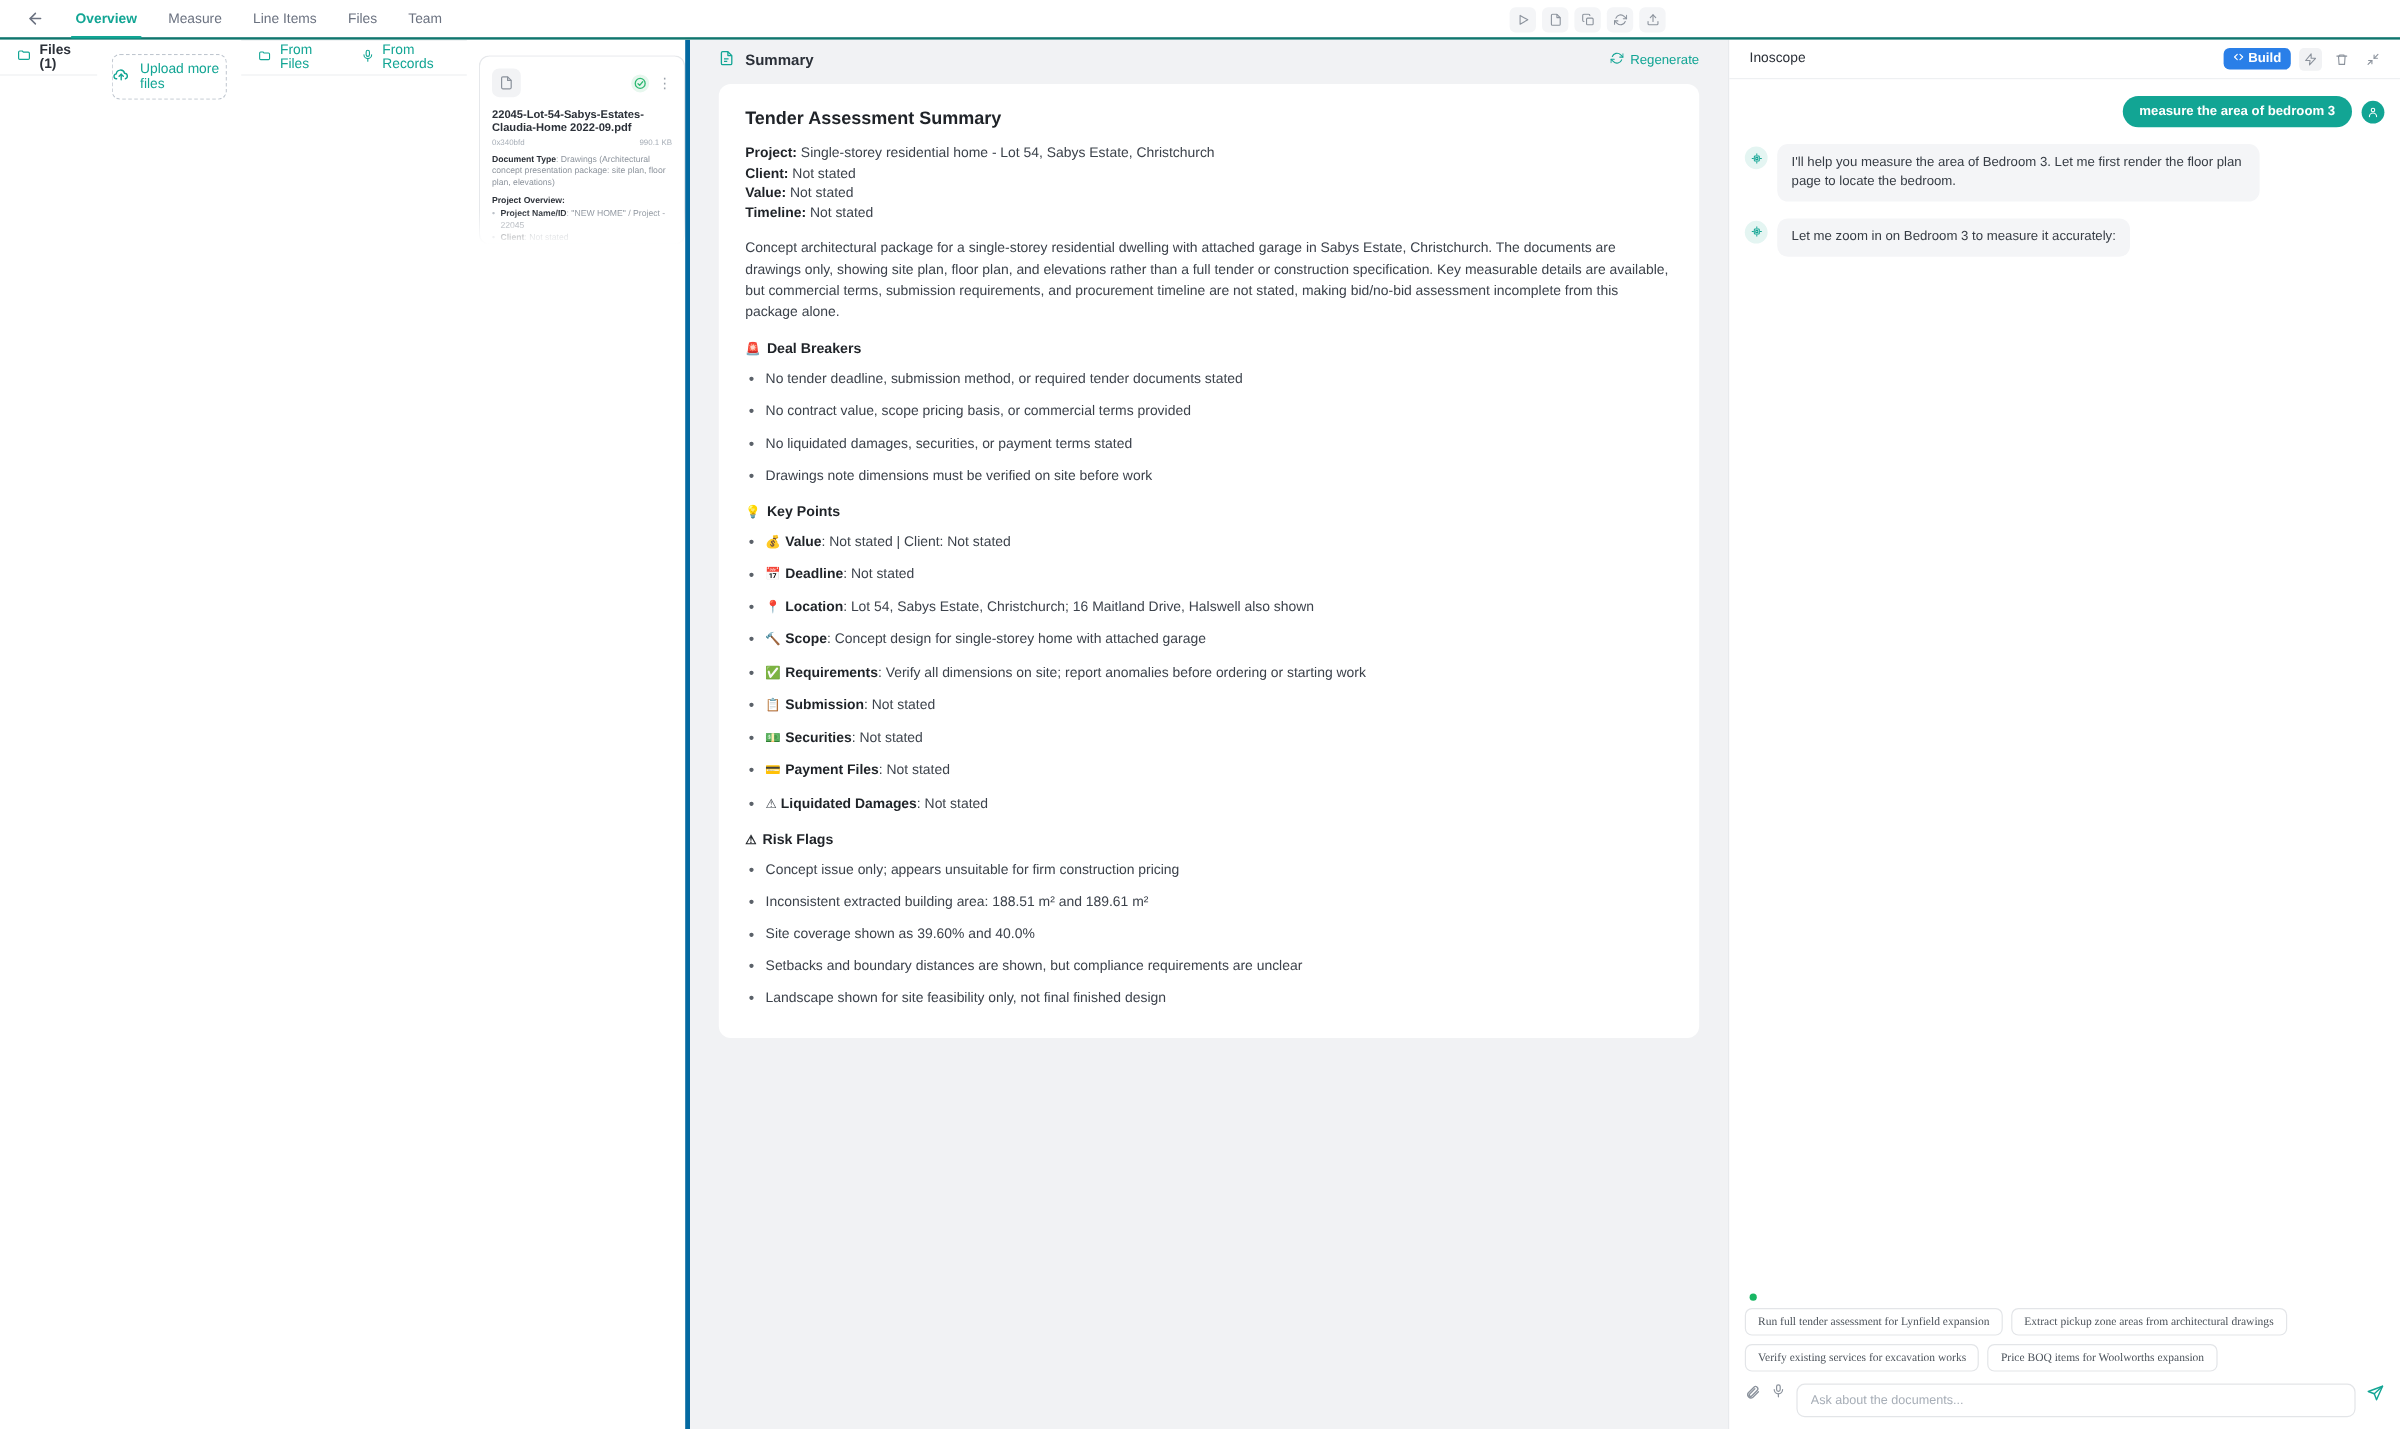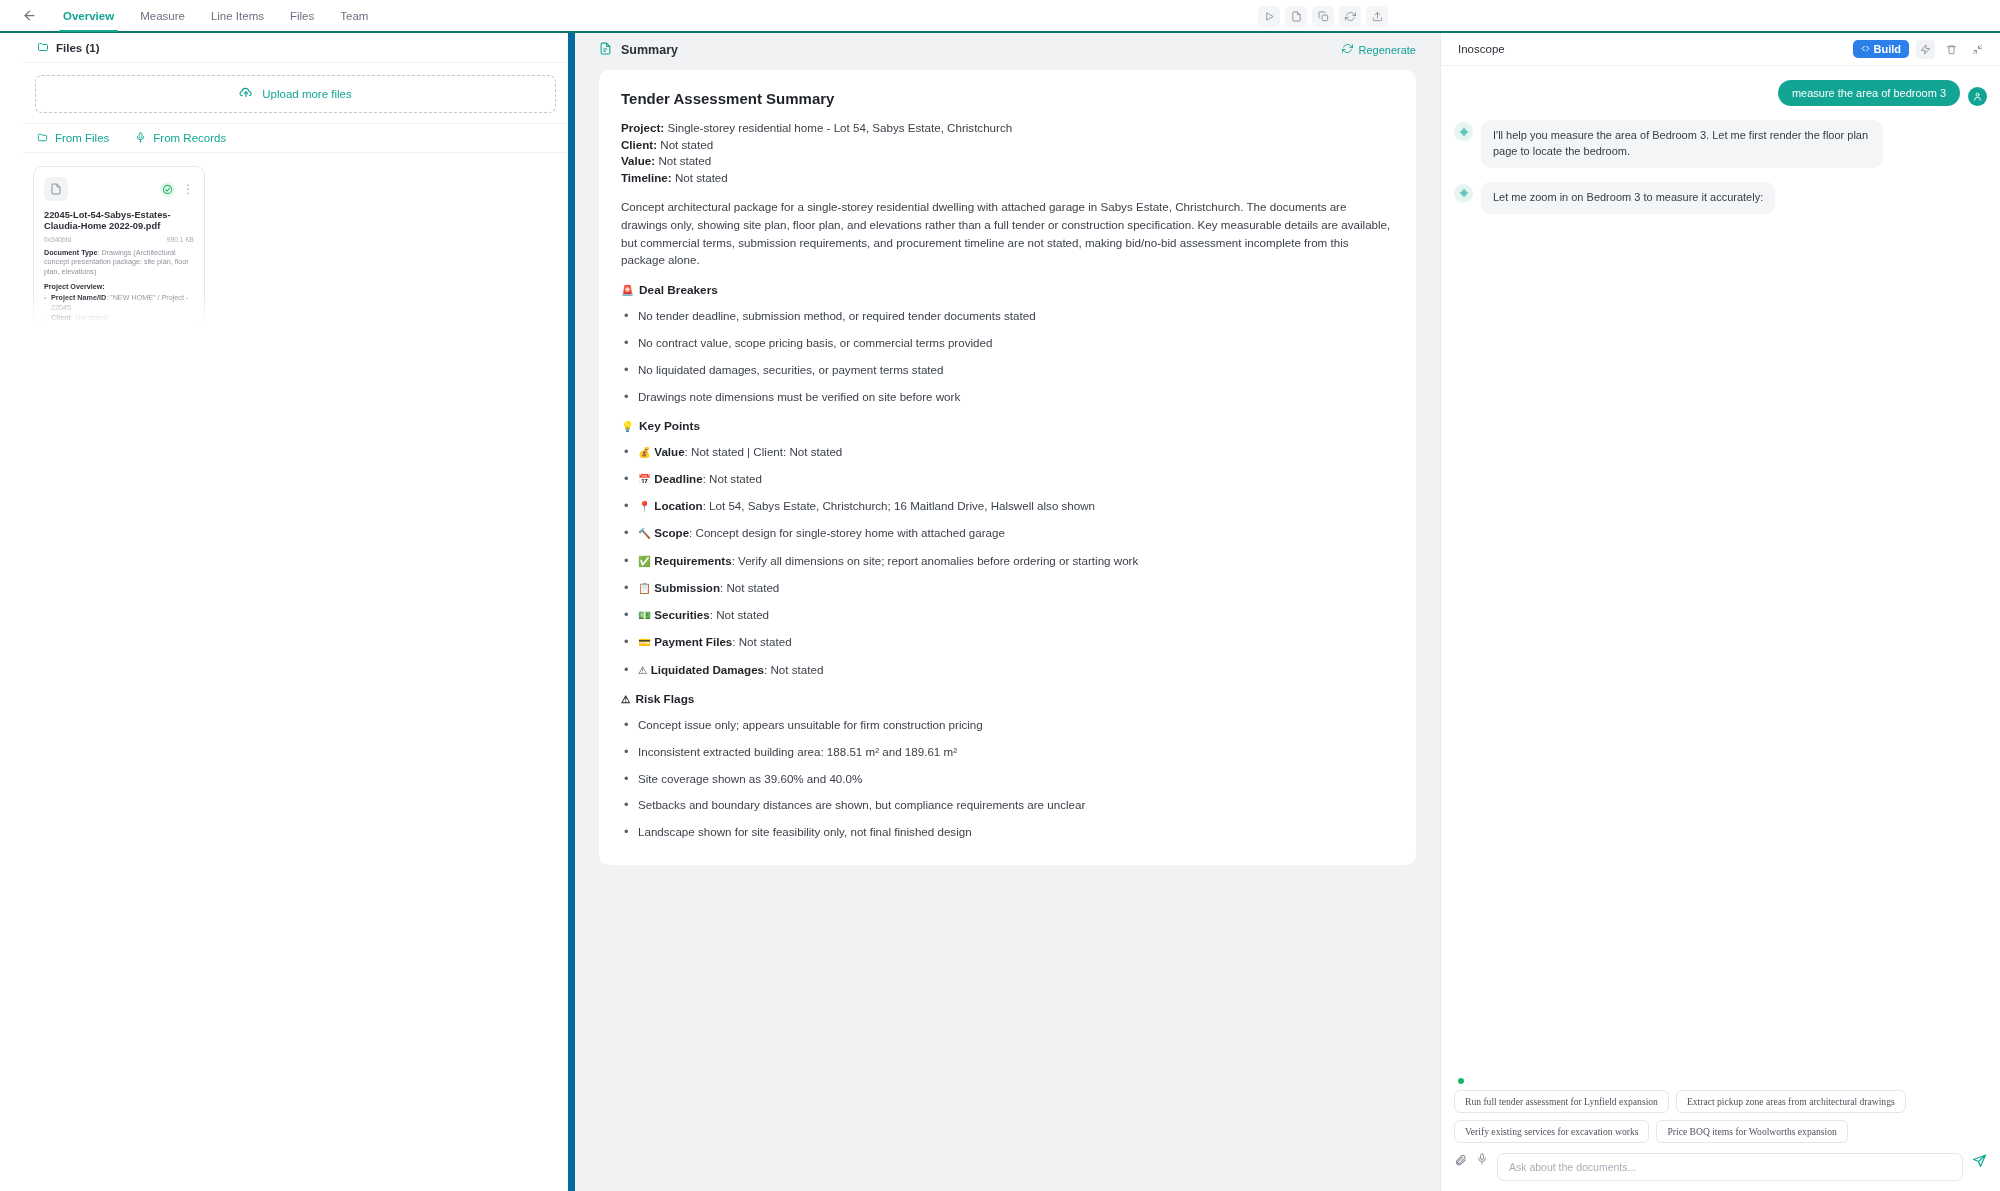--- a/index.html
+++ b/index.html
@@ -44,21 +44,21 @@
     display: flex; align-items: center; justify-content: center;
     color: #8b929c; cursor: pointer;
   }
 
   
   .body { display: flex; flex: 1; min-height: 0; }
 
   
   .left {
     width: 575px; min-width: 575px; background: #ffffff;
-    border-right: 7px solid #0369a1; display: flex; flex-direction: column; padding-left: 23px;
+    border-right: 4px solid #0369a1; display: flex; flex-direction: row;
   }
   .files-head {
     height: 30px; display: flex; align-items: center; gap: 7px;
     padding: 0 14px; border-bottom: 1px solid #eef0f2;
   }
   .files-head .t { font-size: 11.5px; font-weight: 700; color: #2b3038; }
   .upload-wrap { padding: 12px 12px 10px 12px; }
   .upload-box {
     height: 38px; border: 1px dashed #bfc6cf; border-radius: 7px;
     display: flex; align-items: center; justify-content: center; gap: 9px;
@@ -139,21 +139,21 @@
   .build-btn {
     background: #2a7fe8; color: #fff; font-size: 11px; font-weight: 700;
     border-radius: 5px; padding: 3px 8px; display: flex; align-items: center; gap: 4px;
     cursor: pointer;
   }
   .mini-btn { width: 19px; height: 19px; display:flex; align-items:center; justify-content:center;
               border-radius: 4px; color:#8b929c; cursor:pointer; }
   .mini-btn.tinted { background:#f1f2f4; }
 
   .chat { flex: 1; padding: 14px 13px 0 13px; overflow: hidden; }
-  .row-user { display: flex; justify-content: flex-end; align-items: flex-end; gap: 8px; }
+  .row-user { display: flex; justify-content: flex-end; align-items: center; gap: 8px; font-weight: bold; }
   .bub-user {
     background: #12a594; color: #fff; font-size: 11px; border-radius: 16px;
     padding: 7px 14px; max-width: 370px;
   }
   .avatar {
     width: 19px; height: 19px; border-radius: 50%; background: #12a594; color: #fff;
     display: flex; align-items: center; justify-content: center; flex: 0 0 19px;
   }
   .row-bot { display: flex; align-items: flex-start; gap: 8px; margin-top: 14px; }
   .bot-ic {

